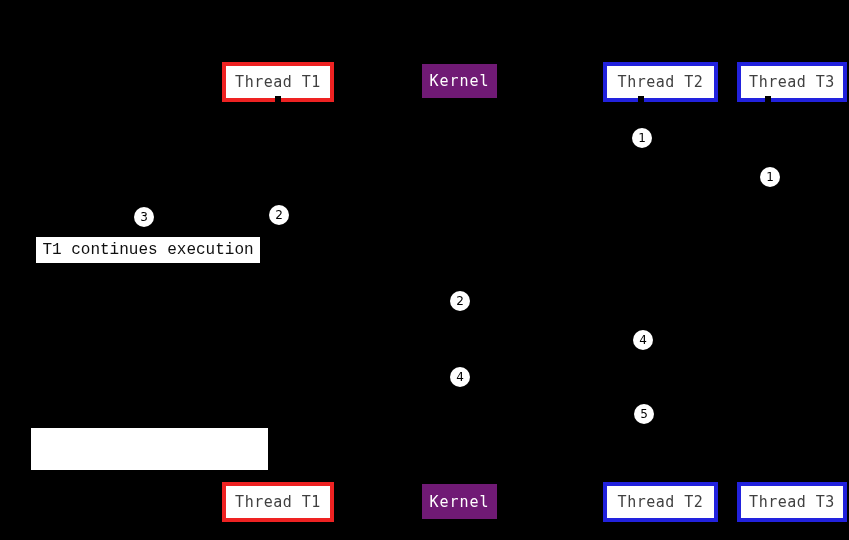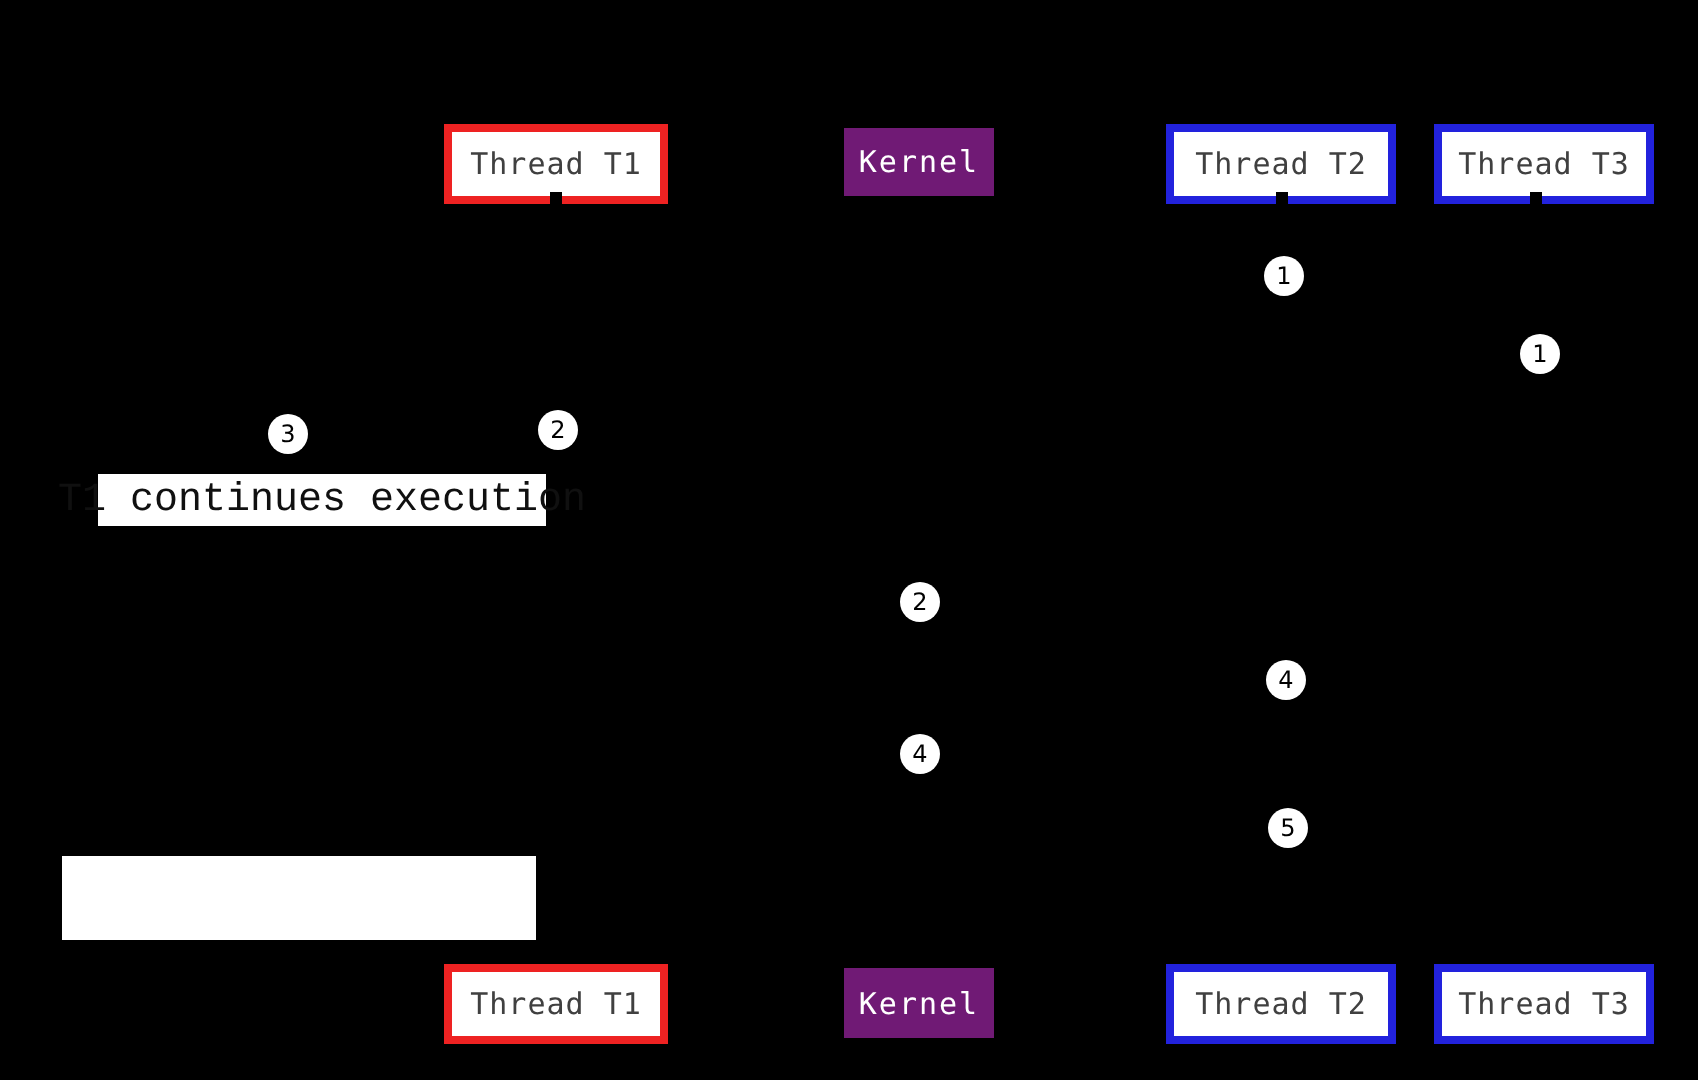--- a/index.html
+++ b/index.html
@@ -7,32 +7,32 @@
     position:relative;width:849px;height:540px;background:#000;overflow:hidden;
     font-family:"DejaVu Sans Mono", monospace;
     padding-left:31px;
   }
   .node{
     position:absolute;box-sizing:border-box;background:#ffffff;color:#404040;
     display:flex;align-items:center;justify-content:center;
     font-size:15px;letter-spacing:0.5px;white-space:nowrap;
   }
   .node.red{border:4px solid #ee2222;}
-  .node.blue{border:4px solid #2222dd;}
+  .node.blue{border:4px solid #2222dd;margin-left:20px;}
   .node.kernel{background:#701a75;color:#ffffff;border:none;letter-spacing:1px;}
   .circ{
     position:absolute;width:20px;height:20px;border-radius:50%;
     background:#ffffff;color:#000000;
     font-family:"DejaVu Sans", sans-serif;font-size:12px;
     display:flex;align-items:center;justify-content:center;line-height:1;
   }
   .annotation{
     position:absolute;box-sizing:border-box;background:#ffffff;color:#101010;
-    font-family:"Liberation Mono", monospace;font-size:20px;white-space:nowrap;
-    display:flex;align-items:center;justify-content:center;margin-left:13px;
+    font-family:"Liberation Mono", monospace;font-size:16px;white-space:nowrap;
+    display:flex;align-items:center;justify-content:center;
   }
   .blankbox{position:absolute;background:#ffffff;}
   .notch{position:absolute;width:6px;height:6px;background:#000000;}
 </style>
 </head>
 <body>
 
 <div class="stage">
 
   <div class="node red" style="left:222px;top:62px;width:112px;height:40px;">Thread T1</div>

